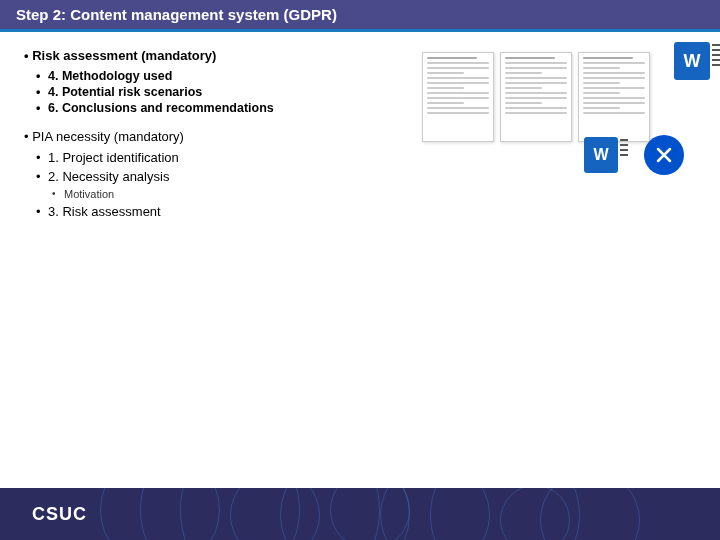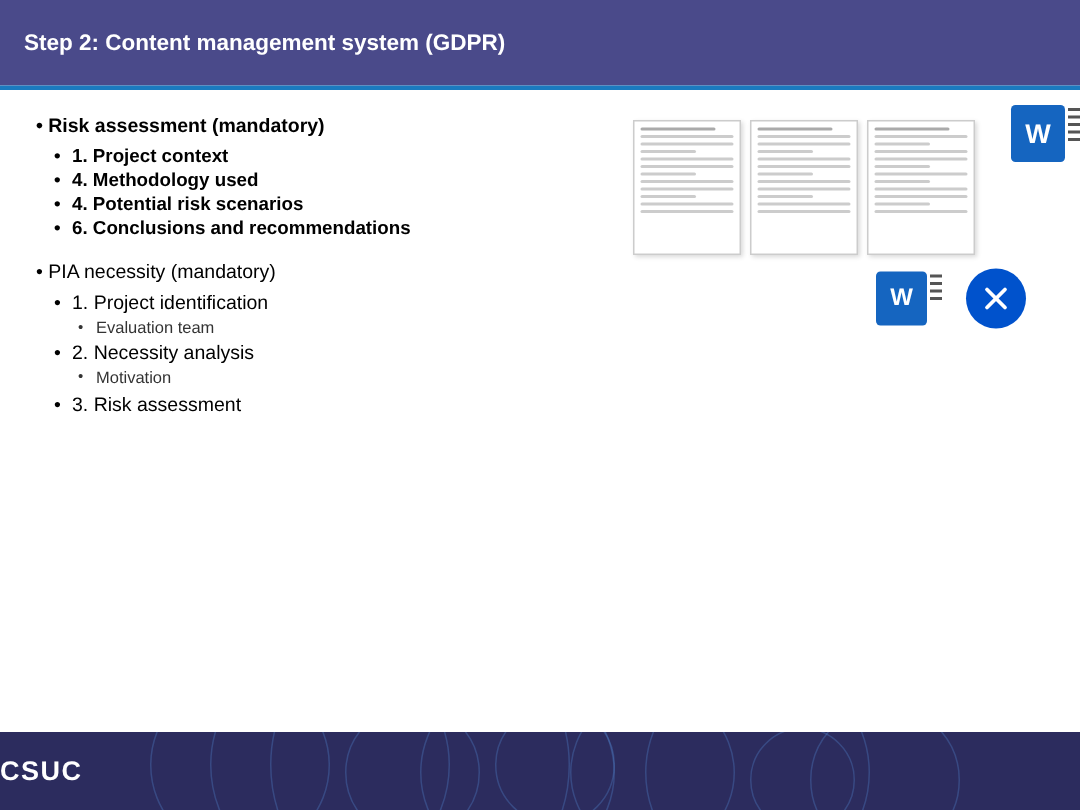--- a/index.html
+++ b/index.html
@@ -11,21 +11,21 @@
       font-size: 13px;
       background: #ffffff;
       overflow: hidden;
       position: relative;
     }
 
     
     .header {
       background: #4a4a8a;
       color: white;
-      padding: 20px 16px;
+      padding: 6px 16px;
       font-size: 15px;
       font-weight: bold;
     }
 
     
     .blue-line {
       height: 3px;
       background: #1a7abf;
     }
 
@@ -174,21 +174,21 @@
     
     .footer {
       position: absolute;
       bottom: 0;
       left: 0;
       right: 0;
       height: 52px;
       background: #2c2c5e;
       display: flex;
       align-items: center;
-      padding: 0 0;
+      padding: 0 32px;
       overflow: hidden;
     }
 
     .footer-logo {
       color: white;
       font-size: 18px;
       font-weight: bold;
       letter-spacing: 1px;
       z-index: 2;
     }
@@ -319,23 +319,20 @@
         <div class="word-icon-line"></div>
       </div>
     </div>
   </div>
 
   <div class="section">
     <div class="main-bullet">
       <span>• Risk assessment (mandatory)</span>
     </div>
     <ul class="bullet-list">
-      <li>
-        <span>1. Project context</span>
-      </li>
       <li>
         <span>4. Methodology used</span>
       </li>
       <li>
         <span>4. Potential risk scenarios</span>
       </li>
       <li>
         <span>6. Conclusions and recommendations</span>
       </li>
     </ul>
@@ -367,23 +364,20 @@
         </div>
       </div>
     </div>
 
     <div class="main-bullet">
       <span>• PIA necessity (mandatory)</span>
     </div>
 
     <div class="sub-item">
       <span>1. Project identification</span>
-    </div>
-    <div class="sub-sub-item">
-      <span>Evaluation team</span>
     </div>
 
     <div class="sub-item">
       <span>2. Necessity analysis</span>
     </div>
     <div class="sub-sub-item">
       <span>Motivation</span>
     </div>
 
     <div class="sub-item risk-section">

